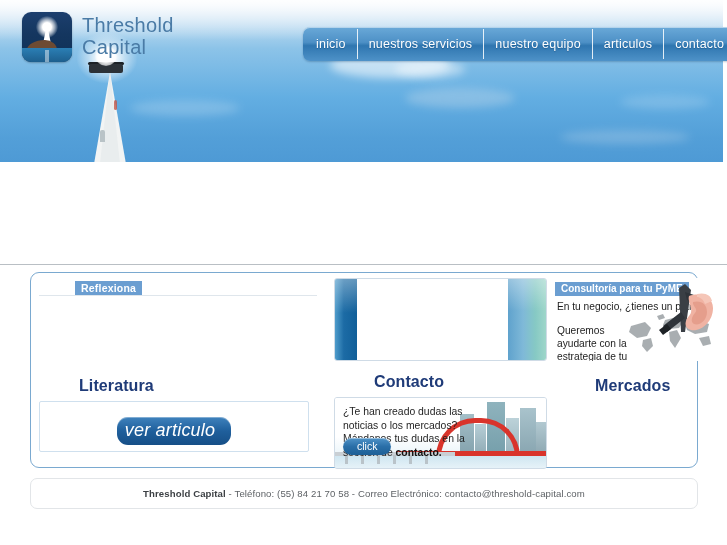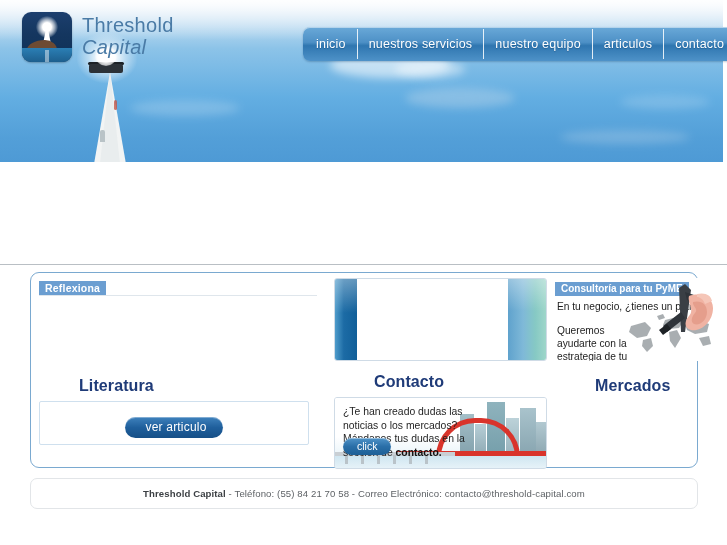--- a/index.html
+++ b/index.html
@@ -148,21 +148,21 @@
   .logo-mark .m-refl {
     position: absolute; left: 23px; bottom: 0; width: 4px; height: 12px;
     background: rgba(255,255,255,.45);
   }
   .logo-text {
     line-height: 1.08;
     color: #4a7ba6;
     font-size: 20px;
     letter-spacing: .3px;
   }
-  .logo-text .l2 { color: #4a7ba6; font-style: italic; }
+  .logo-text .l2 { color: #4a7ba6; }
 
   
   .nav {
     position: absolute;
     left: 303px; top: 27px;
     height: 30px;
     display: flex;
     align-items: stretch;
     padding: 2px;
     border-radius: 7px;
@@ -207,20 +207,21 @@
   .col-left { left: 8px; top: 5px; width: 278px; height: 186px; }
 
   .sec-label {
     display: inline-block;
     background: #6b9ed1;
     color: #ffffff;
     font-size: 10.5px;
     font-weight: bold;
     padding: 1px 6px 2px 6px;
     letter-spacing: .2px;
+    margin-left: 36px;
   }
   .label-rule {
     height: 1px; background: #dfe6ec; margin-top: 0; position: relative; top: -1px;
   }
 
   .sub-head {
     font-size: 16px;
     font-weight: bold;
     color: #1f3b78;
     letter-spacing: .1px;
@@ -246,23 +247,24 @@
     padding: 2px 11px 3px 11px;
     border-radius: 10px;
     background: linear-gradient(to bottom, #3f82bd 0%, #1f5f9c 50%, #164f87 100%);
     color: #ffffff;
     font-size: 10px;
     letter-spacing: .2px;
     cursor: pointer;
     box-shadow: inset 0 1px 0 rgba(255,255,255,.35);
   }
   .pill.big {
-    padding: 3px 16px 4px 20px;
+    padding: 3px 16px 4px 8px;
     border-radius: 11px;
-    font-size: 12px;
+    font-size: 18px;
+    font-style: italic;
   }
 
   
   .col-mid { left: 303px; top: 5px; width: 213px; height: 186px; }
   .media-box {
     position: relative;
     width: 213px; height: 83px;
     border: 1px solid #cfdbe6;
     border-radius: 3px;
     background: #ffffff;

